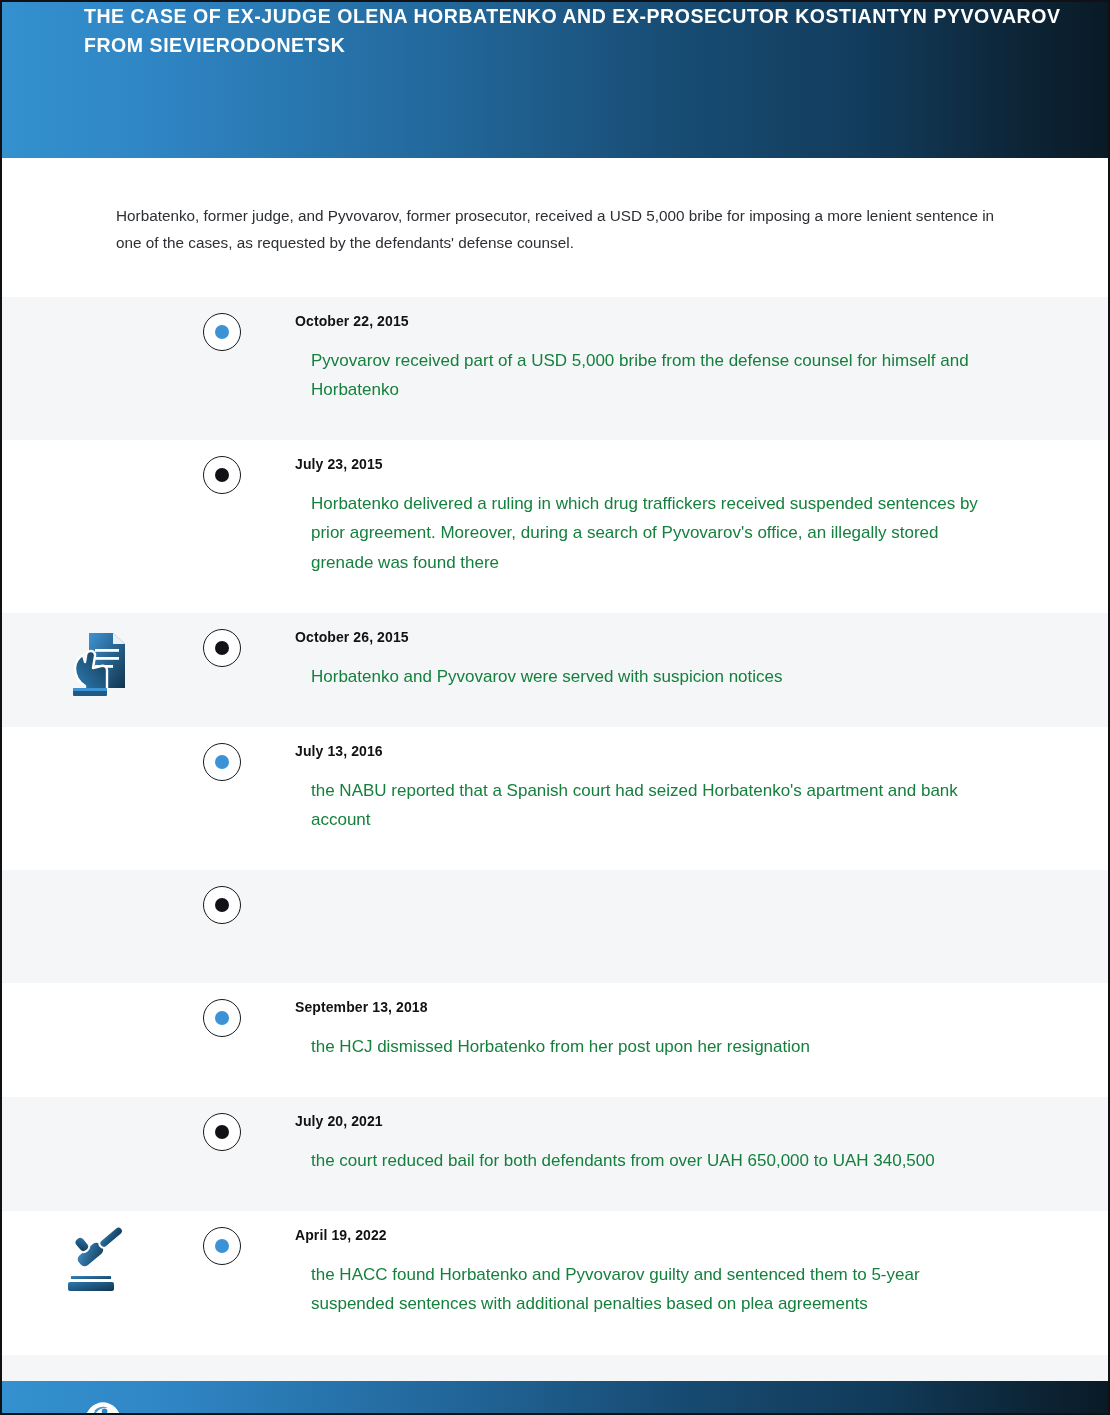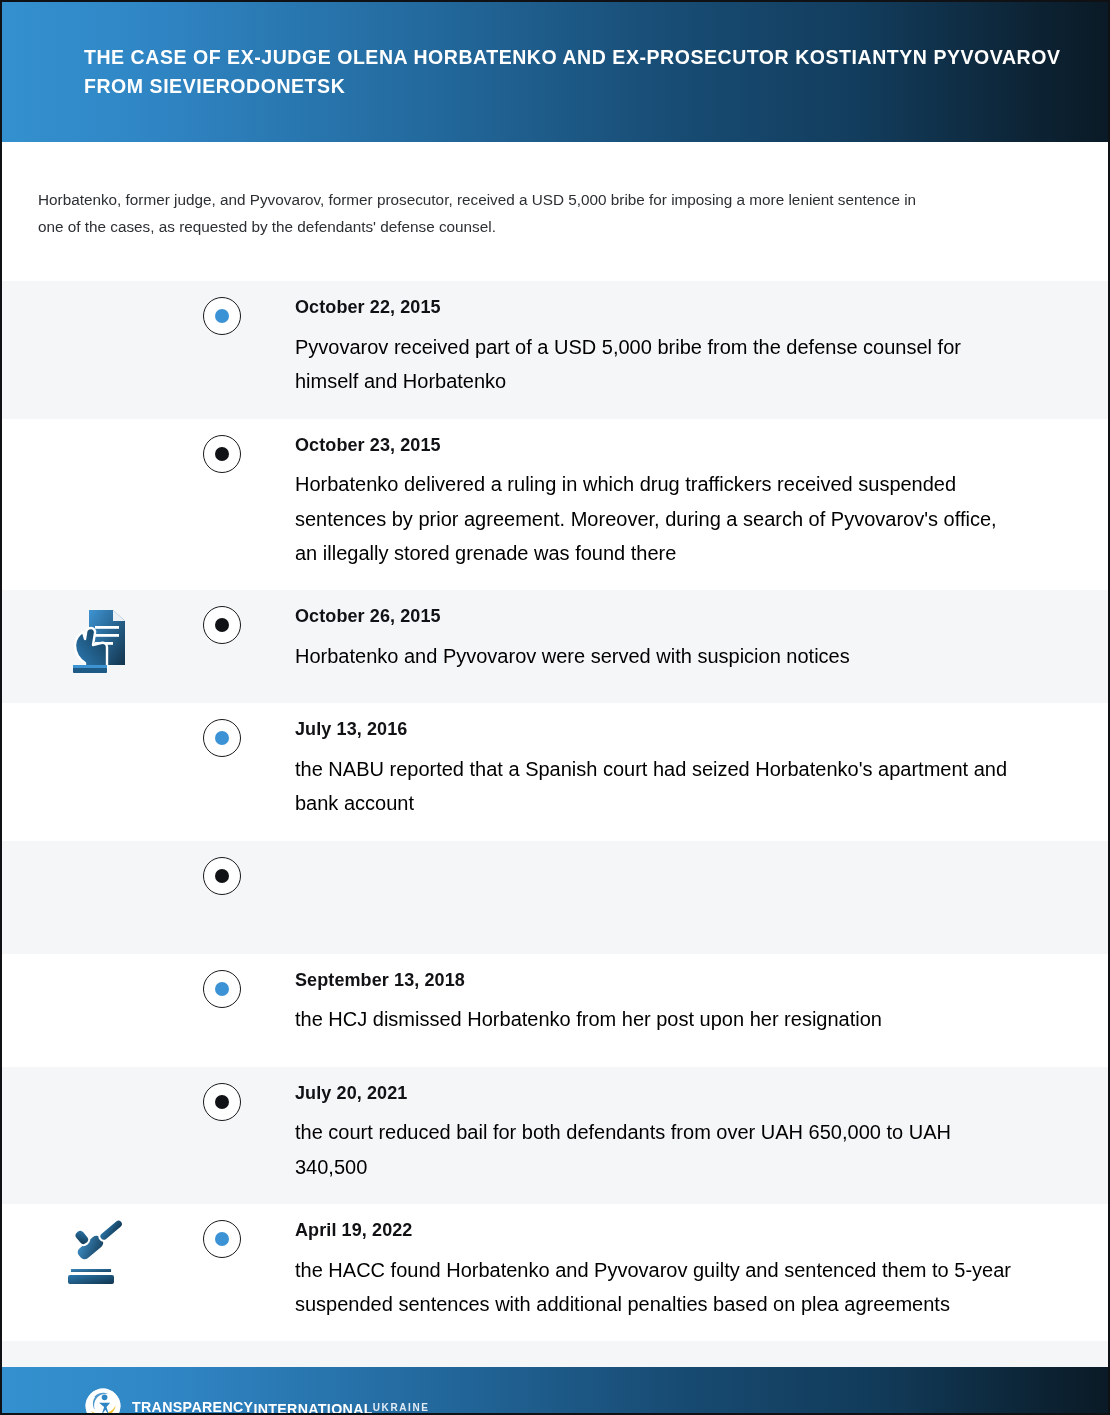--- a/index.html
+++ b/index.html
@@ -19,40 +19,39 @@
     height: 1415px;
     box-sizing: border-box;
     border: 2px solid #0f1115;
     background: #ffffff;
     overflow: hidden;
   }
 
   
   .header {
     position: relative;
-    height: 140px;
+    height: 156px;
     background: linear-gradient(90deg, #3490ce 0%, #3087c6 12%, #236a9e 38%, #184d75 60%, #123c5c 78%, #0d2537 92%, #0a1a26 100%);
     display: flex;
-    align-items: center;
     box-sizing: border-box;
     padding: 0 16px 0 82px;
   }
   .header-title {
     color: #ffffff;
     font-size: 19.5px;
     font-weight: bold;
     letter-spacing: 0.55px;
     line-height: 1.48;
     text-transform: uppercase;
     max-width: 1000px;
   }
 
   
   .intro {
-    padding: 30px 70px 26px 36px;
+    padding: 30px 70px 26px 114px;
     background: #ffffff;
   }
   .intro-text {
     color: #2c2f33;
     font-size: 15.3px;
     line-height: 1.72;
     max-width: 880px;
   }
 
   
@@ -122,31 +121,31 @@
   .dot.blue { background: #3b93d6; }
   .dot.black { background: #111215; }
 
   .row-body {
     flex: 1 1 auto;
     padding: 16px 92px 20px 49px;
     box-sizing: border-box;
   }
   .row-date {
     color: #111215;
-    font-size: 18px;
+    font-size: 14px;
     font-weight: bold;
     letter-spacing: 0.1px;
     margin: 0 0 11px 0;
     line-height: 1.2;
   }
   .row-desc {
-    color: #000000;
-    font-size: 20px;
+    color: #15803d;
+    font-size: 17px;
     line-height: 1.72;
-    margin: 0;
+    margin: 16px;
   }
 
   
   .footer-gap { height: 26px; background: #f5f6f8; }
   .footer {
     height: 82px;
     background: linear-gradient(90deg, #3490ce 0%, #3087c6 14%, #22679b 40%, #174a71 62%, #113a58 80%, #0c2334 94%, #0a1a26 100%);
     display: flex;
     align-items: center;
     padding-left: 82px;
@@ -202,21 +201,21 @@
           </div>
         </div>
         <div class="row plain">
           <div class="row-icon"></div>
           <div class="marker-cell">
             <div class="marker">
               <span class="dot black"></span>
             </div>
           </div>
           <div class="row-body">
-            <div class="row-date">October 23, 2015</div>
+            <div class="row-date">July 23, 2015</div>
             <p class="row-desc">Horbatenko delivered a ruling in which drug traffickers received suspended sentences by prior agreement. Moreover, during a search of Pyvovarov's office, an illegally stored grenade was found there</p>
           </div>
         </div>
         <div class="row shade">
           <div class="row-icon">
             <span>
               <svg class="icon-art" width="62" height="72" viewBox="0 0 62 72">
                 <defs>
                   <linearGradient id="gdoc" x1="0" y1="0" x2="1" y2="1">
                     <stop offset="0" stop-color="#3e94d3"></stop>

